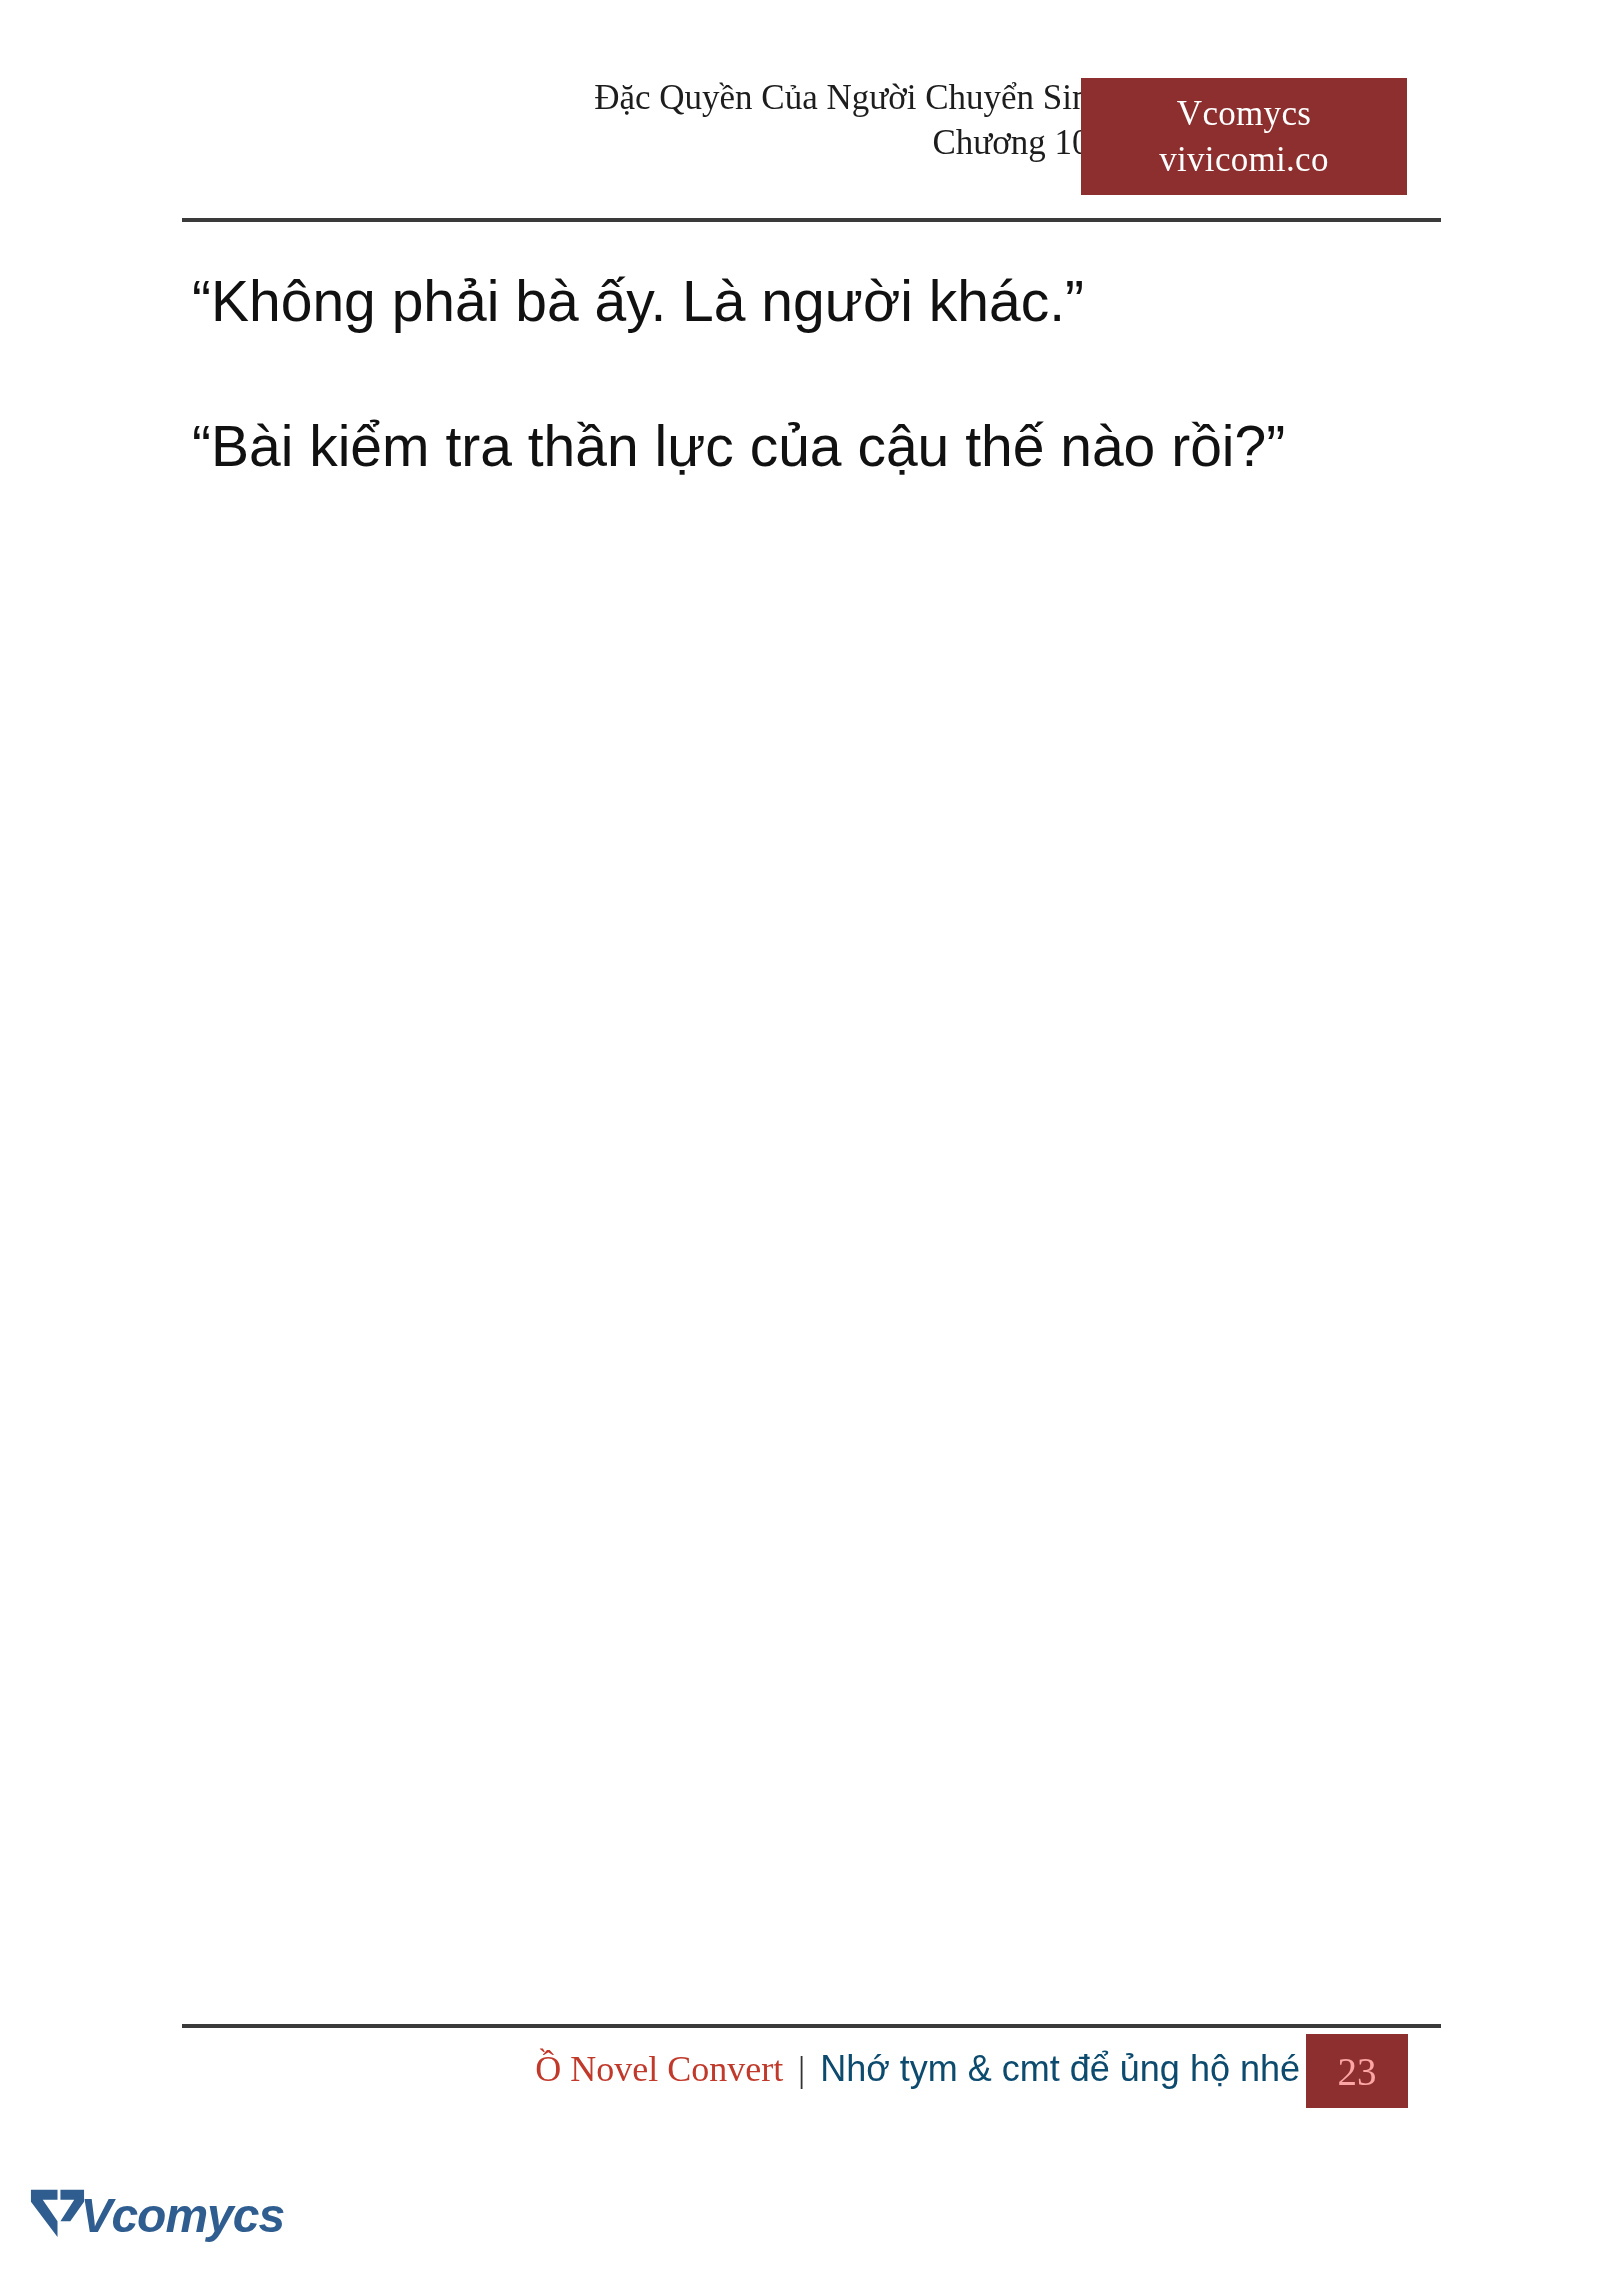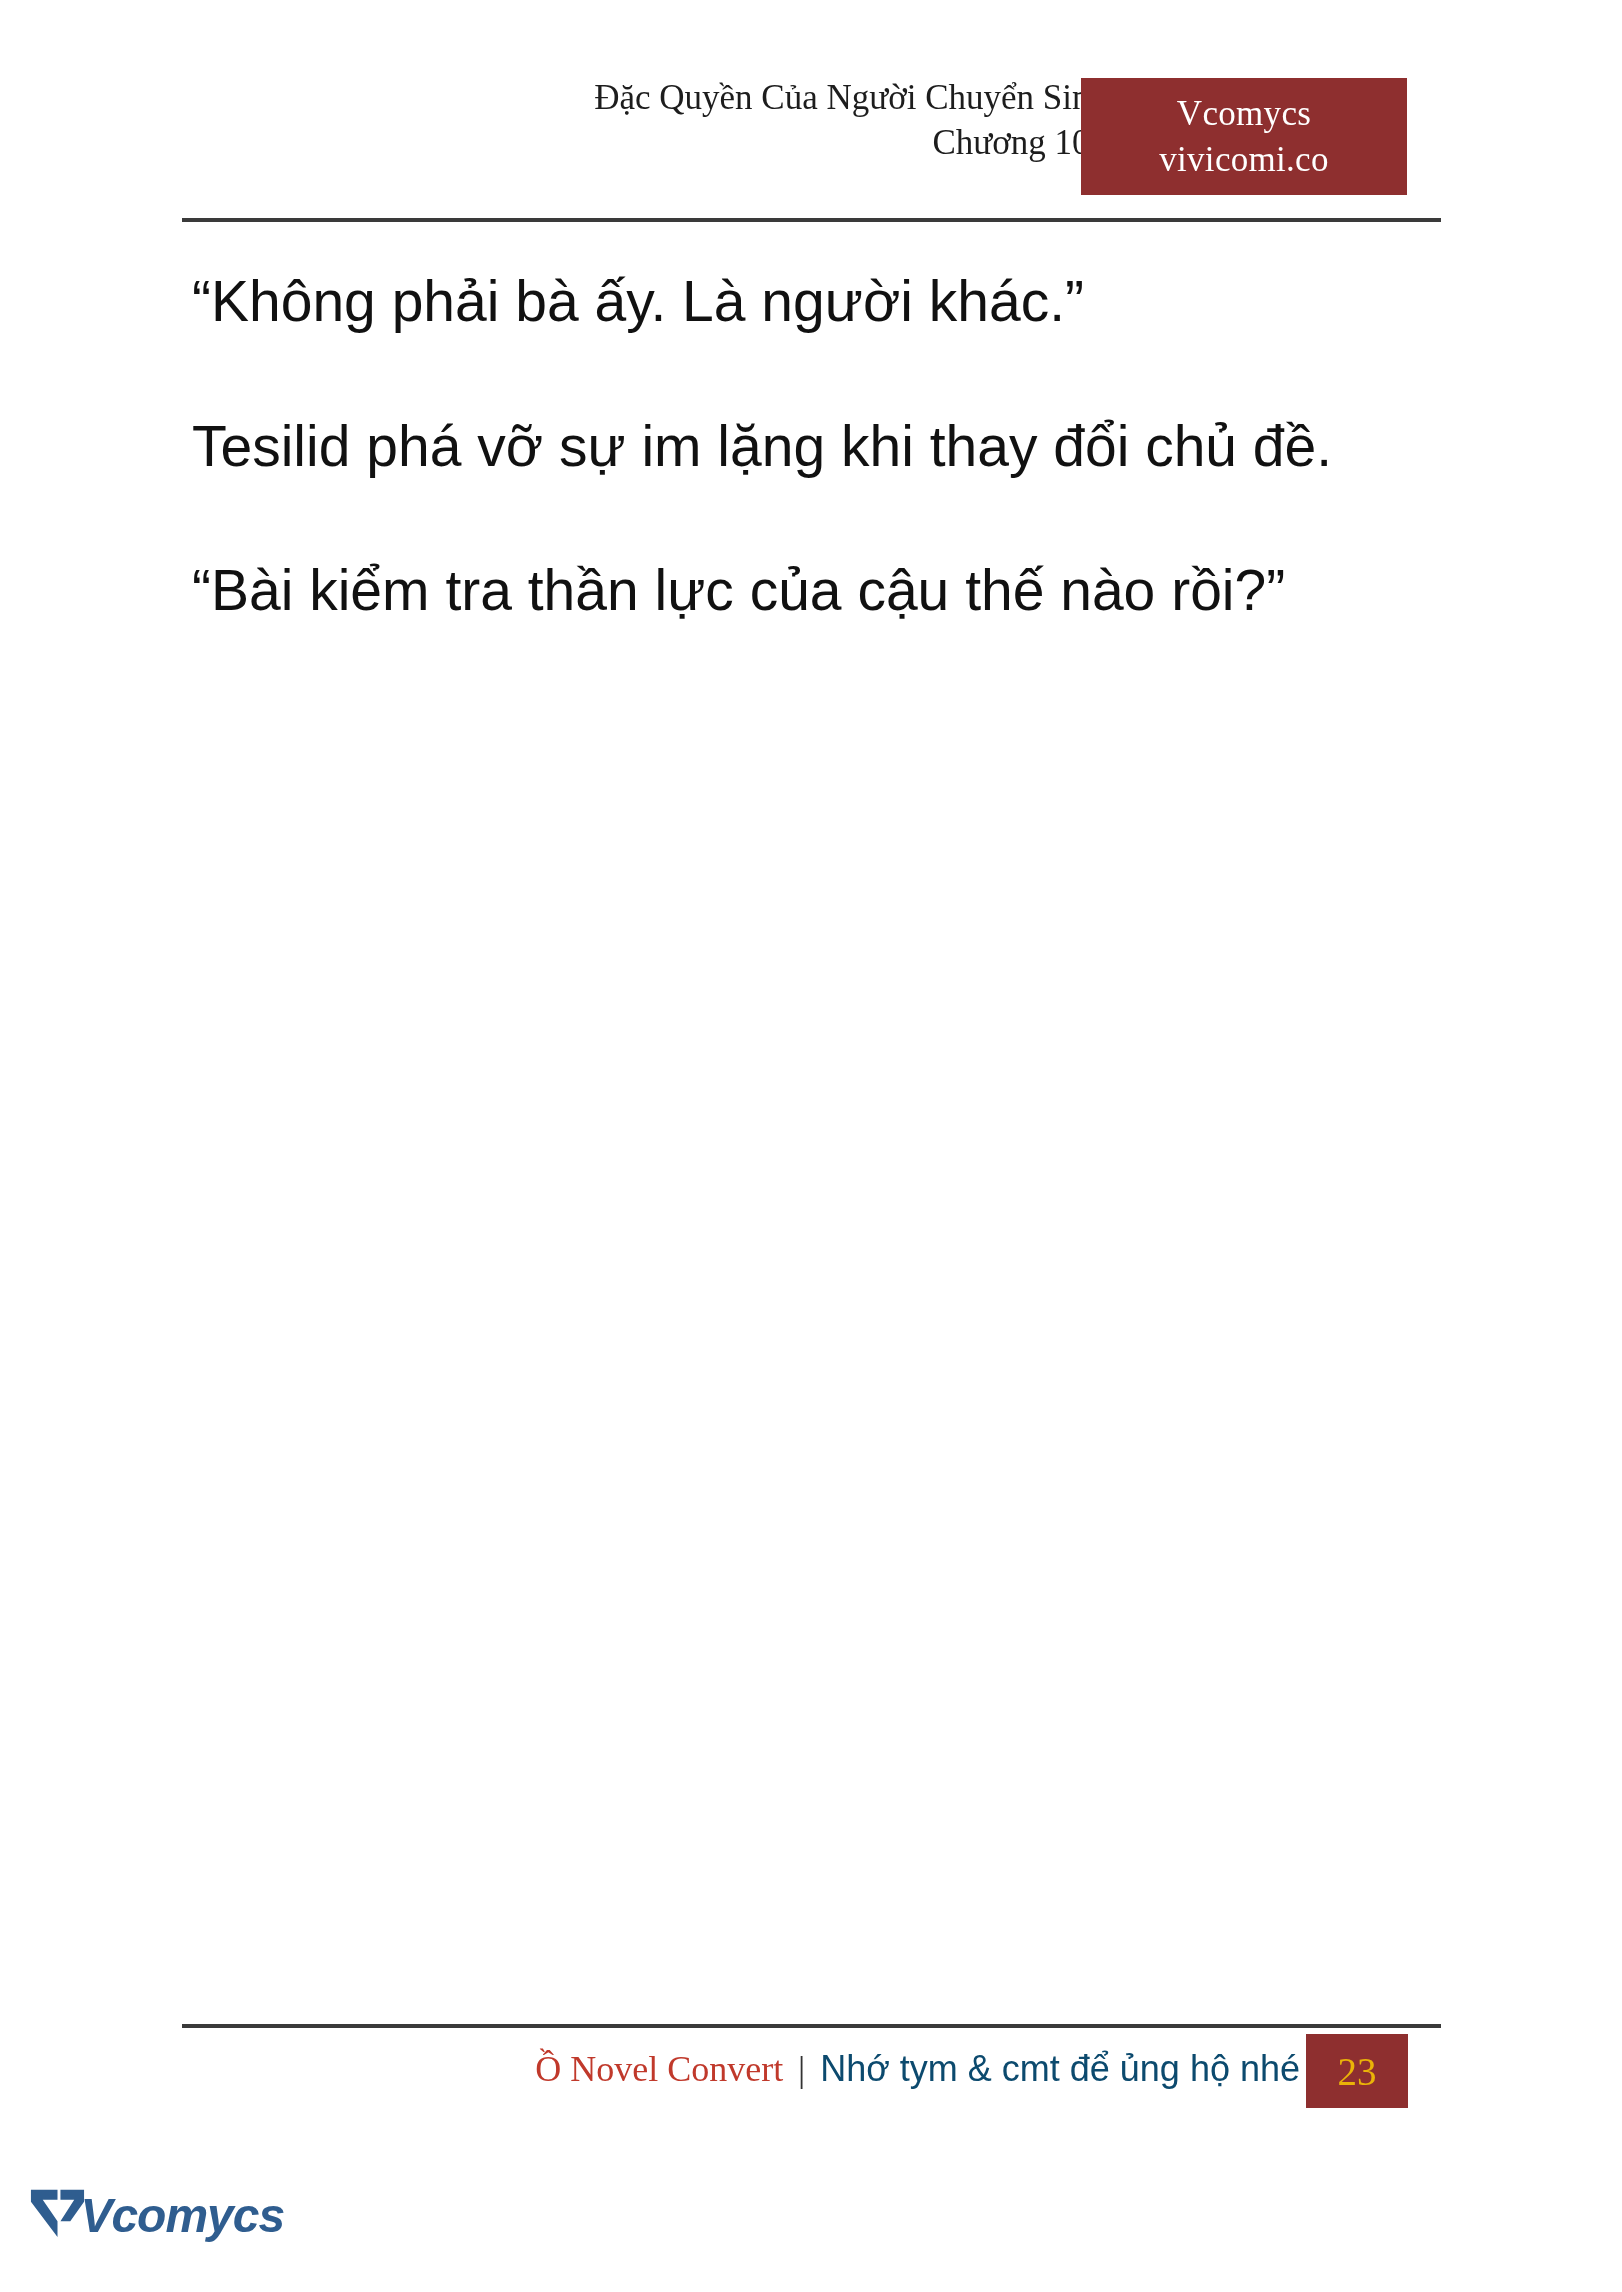--- a/index.html
+++ b/index.html
@@ -128,21 +128,21 @@
     font-family: Liberation Sans, sans-serif;
     color: #0c4a6e;
   }
   .page-number-box {
     position: absolute;
     right: 33px;
     top: 0;
     width: 102px;
     height: 74px;
     background: #8e2f2f;
-    color: #eab308;
+    color: #fca5a5;
     display: flex;
     align-items: center;
     justify-content: center;
     font-family: "Liberation Serif", serif;
     font-size: 39px;
   }
 
   
   .watermark {
     position: absolute;
@@ -182,21 +182,20 @@
     </div>
     <div class="header-badge">
       <div class="bl">Vcomycs</div>
       <div class="bl">vivicomi.co</div>
     </div>
   </div>
   <div class="header-rule"></div>
 
   <div class="content">
     <p class="para">“Không phải bà ấy. Là người khác.”</p>
-    <p class="para">Tesilid phá vỡ sự im lặng khi thay đổi chủ đề.</p>
     <p class="para">“Bài kiểm tra thần lực của cậu thế nào rồi?”</p>
   </div>
 
   <div class="footer-rule"></div>
   <div class="footer">
     <div class="footer-inner">
       <span class="footer-brand">Ồ Novel Convert</span>
       <span class="footer-sep">|</span>
       <span class="footer-note">Nhớ tym &amp; cmt để ủng hộ nhé</span>
     </div>

